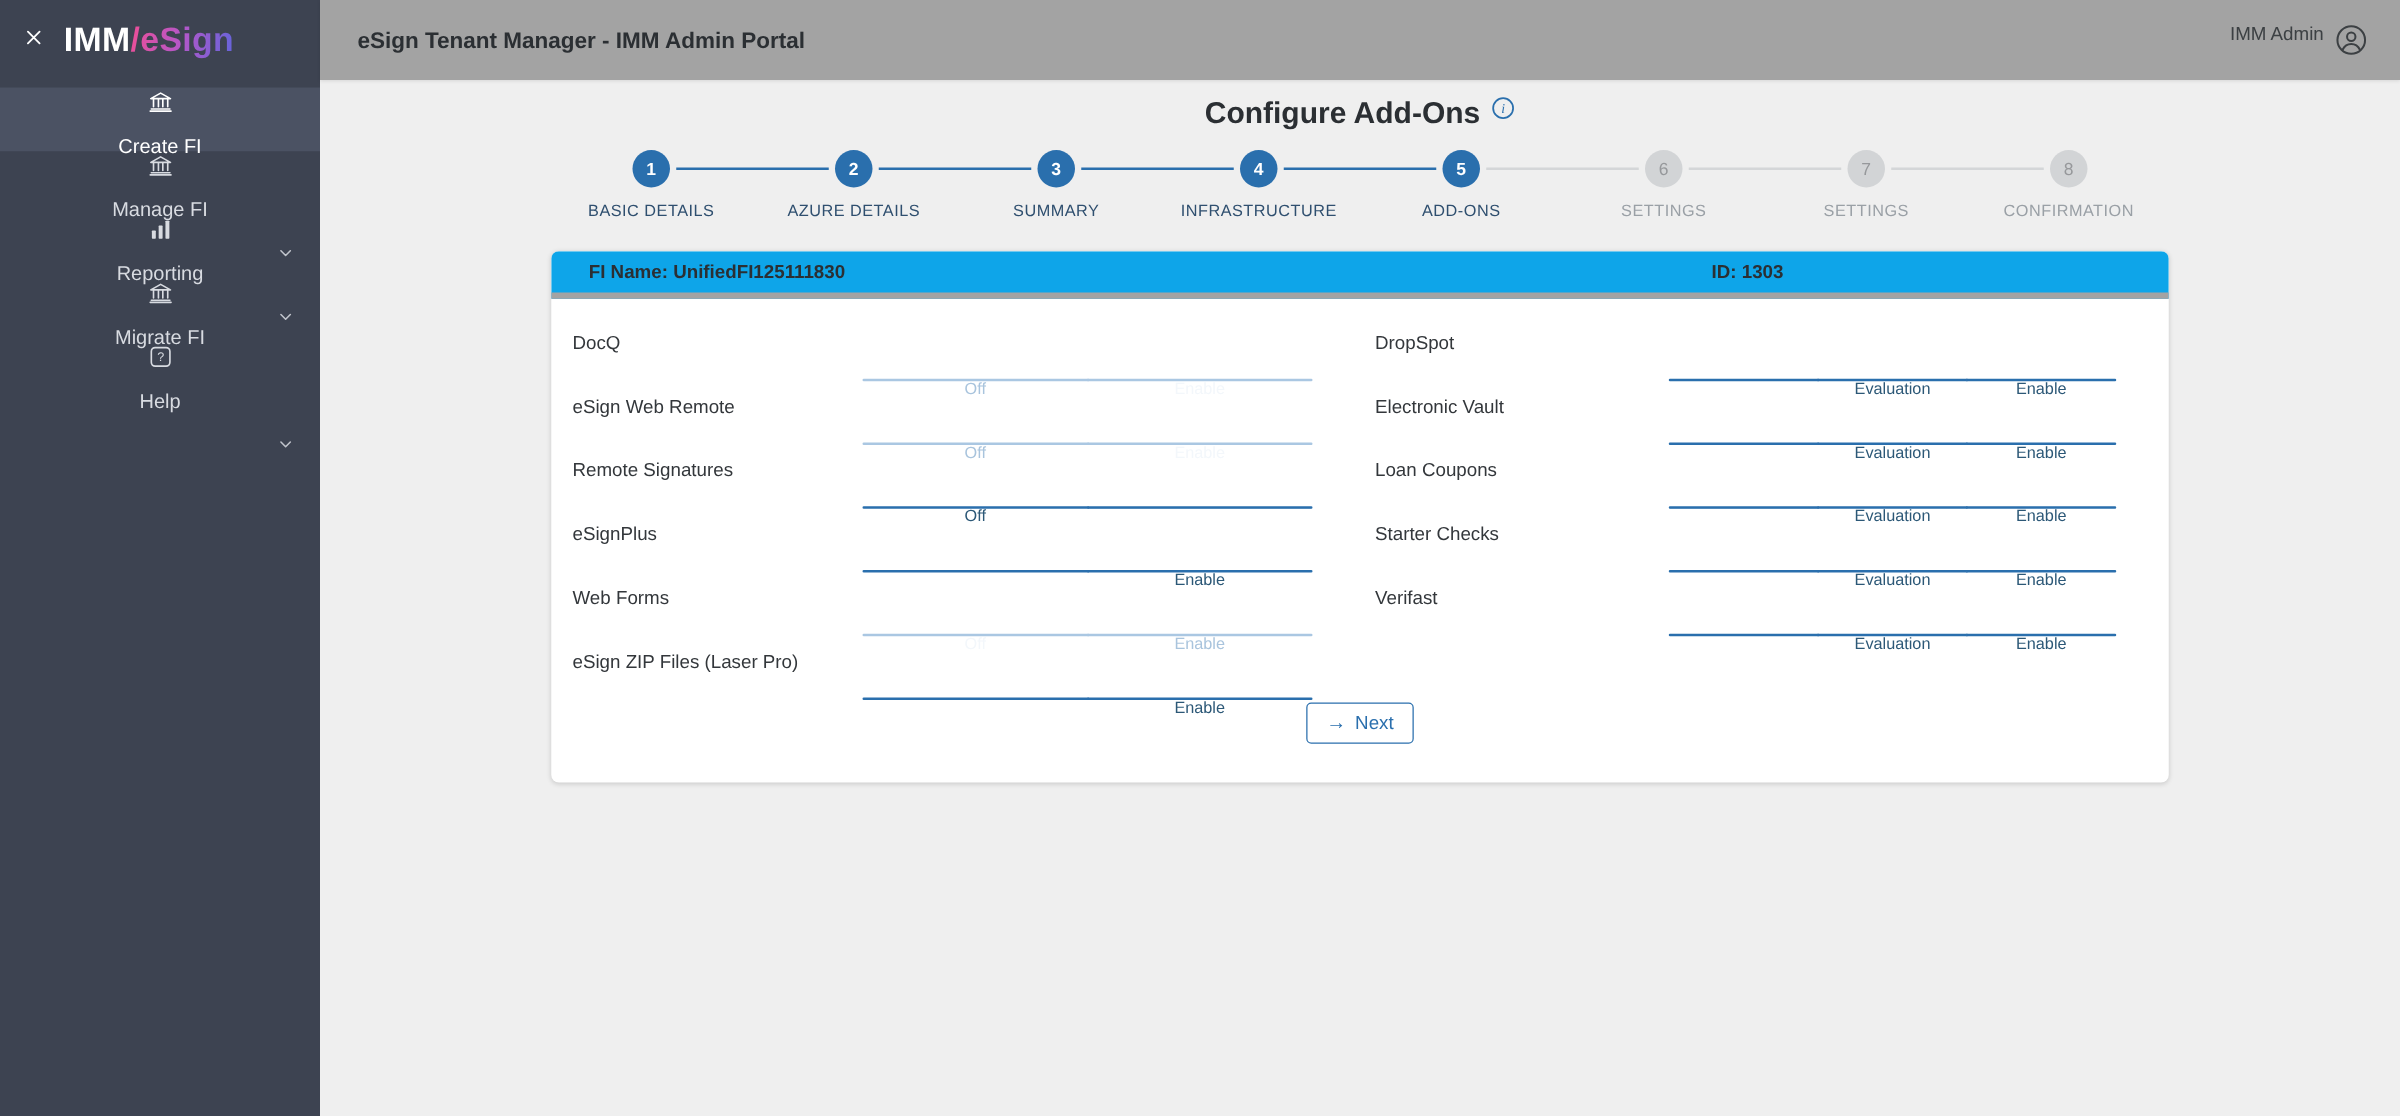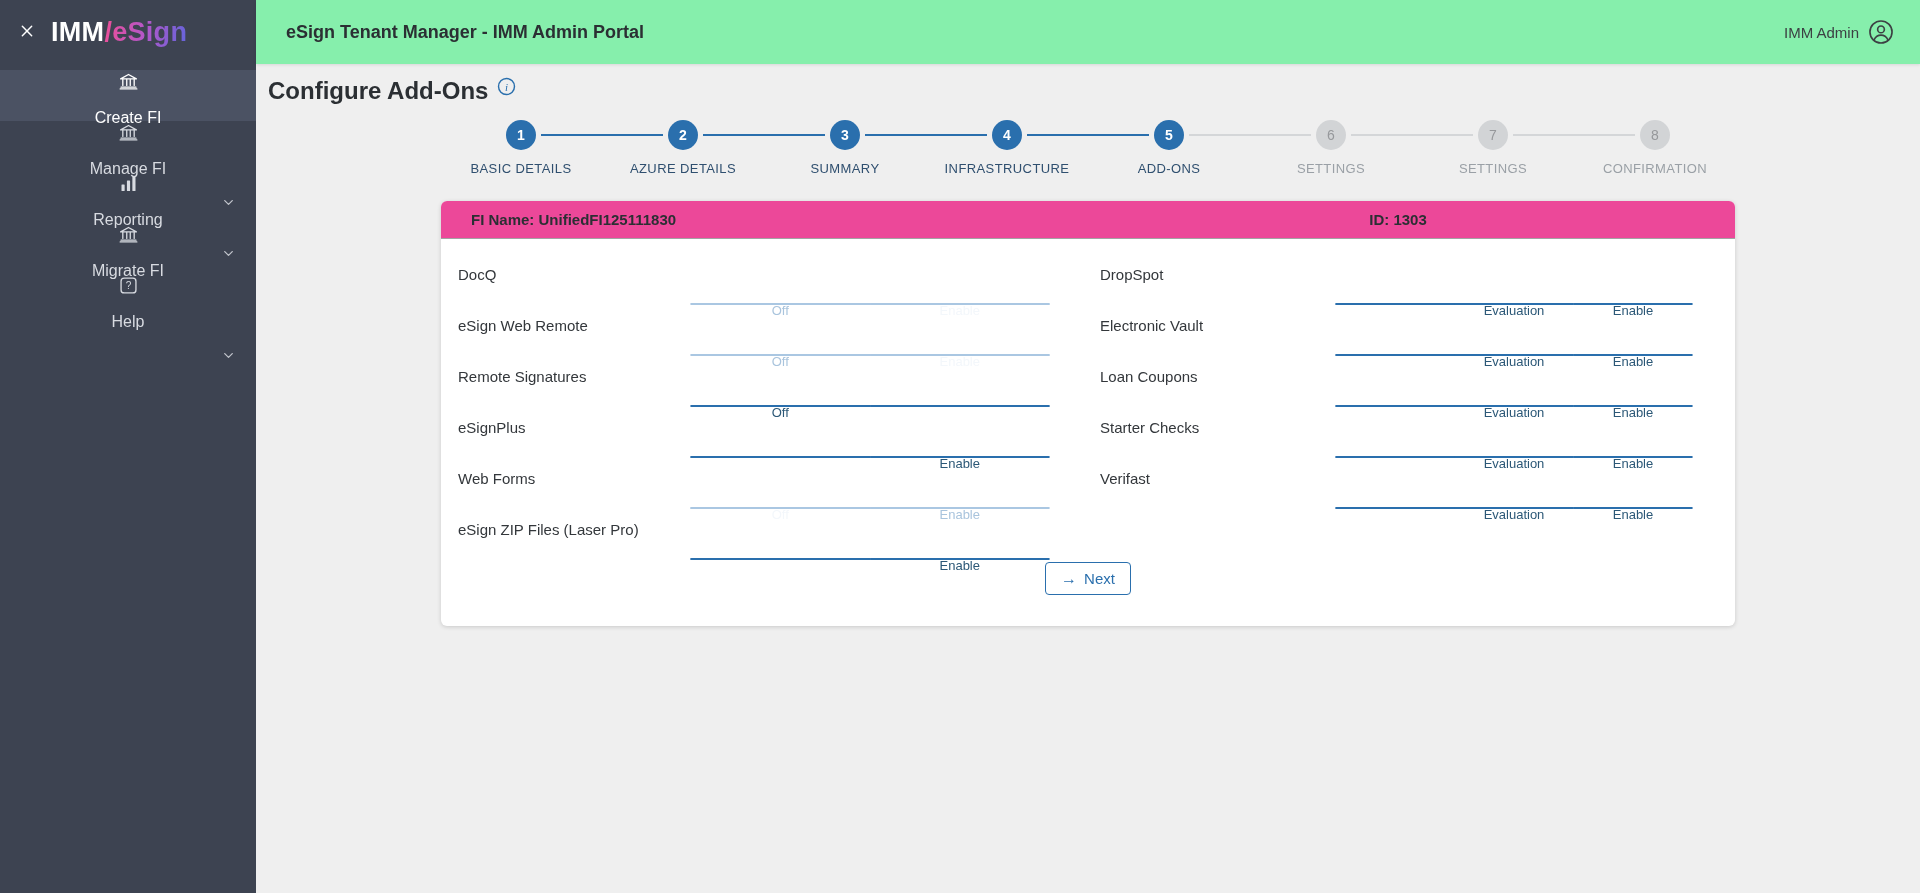--- a/index.html
+++ b/index.html
@@ -31,42 +31,42 @@
     -webkit-background-clip:text;background-clip:text;color:transparent;
   }
   .side-menu{margin-top:6px;}
   .side-item{height:51px;display:flex;align-items:center;gap:17px;padding:0 20px;font-size:16px;color:#d8dbe1;cursor:pointer;flex-direction:column;}
   .side-item.active{background:var(--sidebar-active);color:#ffffff;}
   .s-icon{width:22px;height:22px;display:flex;align-items:center;justify-content:center;flex:none;}
   .s-icon svg{display:block;}
   .chev{margin-left:auto;opacity:.85;display:flex;align-items:center;}
   
   .main{flex:1;display:flex;flex-direction:column;min-width:0;}
-  .topbar{height:64px;background:#86efac;display:flex;align-items:center;padding:0 26px 0 30px;box-shadow:0 1px 3px rgba(0,0,0,.10);position:relative;z-index:3;flex:none;}
+  .topbar{height:64px;background:#a3a3a3;display:flex;align-items:center;padding:0 26px 0 30px;box-shadow:0 1px 3px rgba(0,0,0,.10);position:relative;z-index:3;flex:none;}
   .topbar-title{font-size:18px;font-weight:bold;color:#2b2f33;}
-  .topbar-user{margin-left:auto;display:flex;align-items:center;gap:9px;color:#3c4043;font-size:15px;}
+  .topbar-user{margin-left:auto;display:flex;align-items:flex-start;gap:9px;color:#3c4043;font-size:15px;}
   .avatar{width:26px;height:26px;color:#3c4043;cursor:pointer;}
   .avatar svg{display:block;}
   .content{flex:1;overflow:auto;padding-top:12px;}
-  .page-title-row{display:flex;align-items:flex-start;gap:9px;height:30px;padding-left:12px;}
+  .page-title-row{display:flex;justify-content:center;align-items:flex-start;gap:9px;height:30px;}
   .page-title{font-size:24px;font-weight:bold;color:#2b2f33;line-height:30px;}
   .info-icon{margin-top:1px;cursor:pointer;}
   
   .stepper{display:flex;justify-content:center;margin-top:14px;}
   .step{width:162px;position:relative;display:flex;flex-direction:column;align-items:center;cursor:pointer;}
   .step::after{content:'';position:absolute;top:14px;left:calc(50% + 20px);width:122px;height:2px;background:var(--accent);}
   .step.line-gray::after{background:#d4d6d8;}
   .step.no-line::after{display:none;}
   .step-circle{width:30px;height:30px;border-radius:50%;display:flex;align-items:center;justify-content:center;font-size:14px;font-weight:bold;color:#fff;background:var(--accent);position:relative;z-index:1;}
   .step.upcoming .step-circle{background:var(--step-gray);color:#96989b;font-weight:normal;}
   .step-label{margin-top:11px;font-size:13px;letter-spacing:.4px;color:#2f4f6f;white-space:nowrap;}
   .step.upcoming .step-label{color:#9aa0a6;}
   
   .card{width:1294px;margin:25px auto 0;background:#fff;border-radius:6px;box-shadow:0 1px 4px rgba(0,0,0,.16);overflow:hidden;}
-  .card-header{background:#ec4899;border-bottom:1px solid #a3a3a3;display:flex;align-items:center;height:38px;padding:0 28px 0 30px;font-size:15px;font-weight:bold;color:#2b2f33;}
+  .card-header{background:#0ea5e9;border-bottom:5px solid #a3a3a3;display:flex;align-items:center;height:38px;padding:0 28px 0 30px;font-size:15px;font-weight:bold;color:#2b2f33;}
   .card-header span{flex:1;}
   .card-header .mid{text-align:center;}
   .card-header .right{text-align:right;}
   .card-body{padding:10px 0 31px;}
   .addons{display:flex;}
   .col-left{width:581px;padding-left:17px;flex:none;}
   .col-right{flex:1;padding-left:78px;}
   .addon-row{display:flex;align-items:center;height:51px;gap:28px;}
   .addon-label{font-size:15px;color:#33373b;flex:none;}
   .col-left .addon-label{width:204px;}

